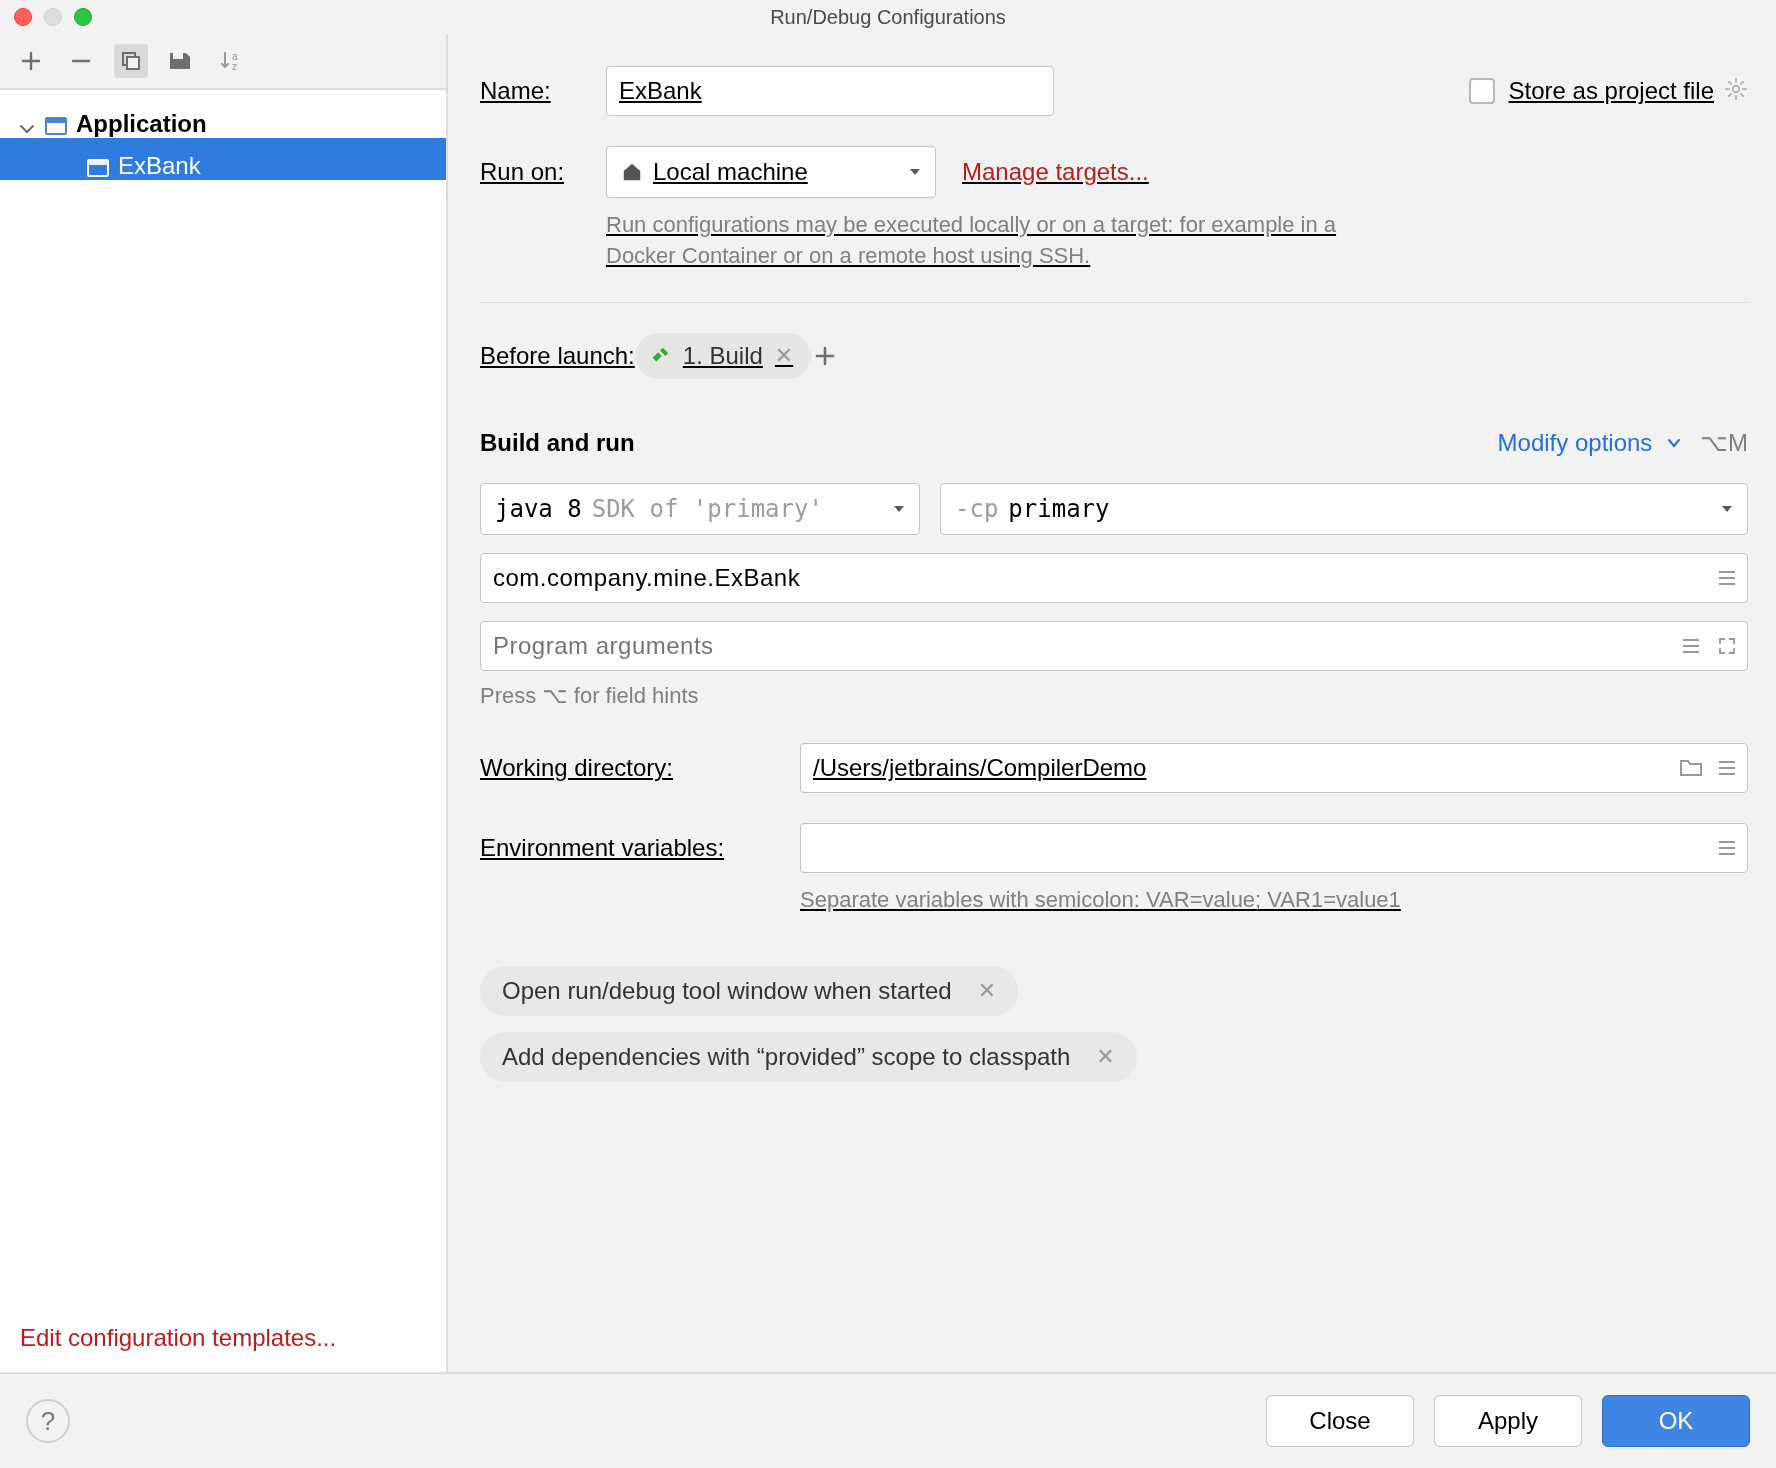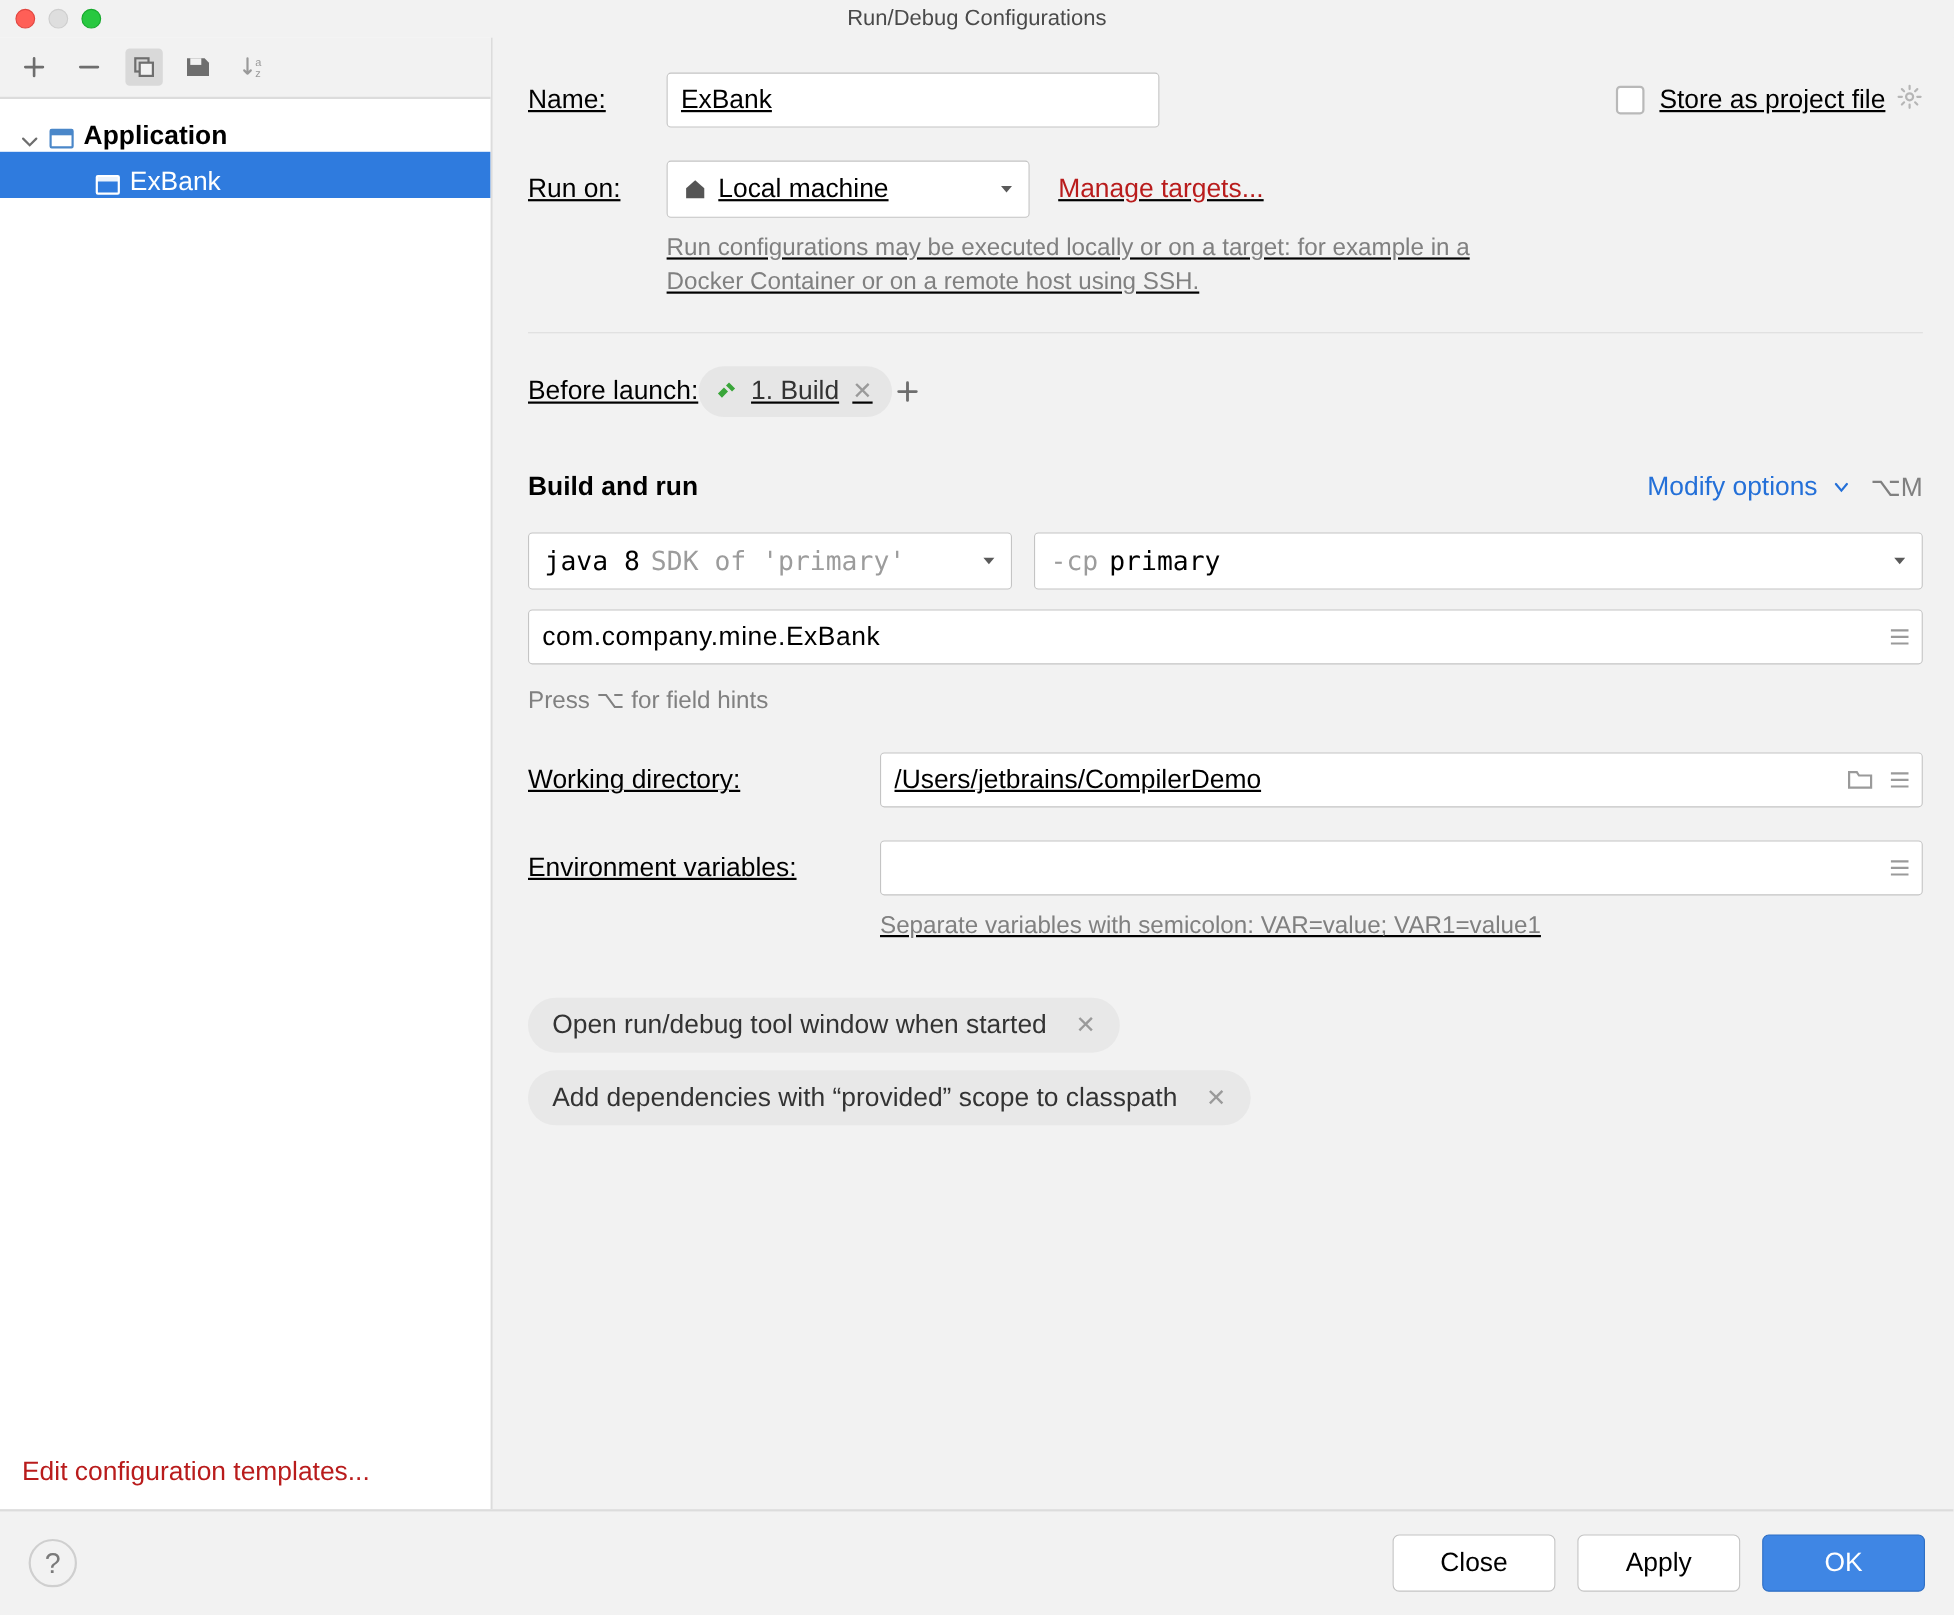--- a/index.html
+++ b/index.html
@@ -249,20 +249,35 @@
           <input type="text" class="field mono" style="padding-right: 46px;" value="com.company.mine.ExBank">
           <div class="suffix-icons">
             <span class="ico">
                 <svg width="22" height="22" viewBox="0 0 22 22">
                   <path d="M3 5h16M3 11h16M3 17h16" stroke="#9a9a9a" stroke-width="2"></path>
                 </svg>
               </span>
           </div>
         </div>
 
+        <div class="field-wrap" style="margin-bottom:10px;">
+          <input type="text" class="field mono" style="padding-right: 80px;" placeholder="Program arguments">
+          <div class="suffix-icons">
+            <span class="ico">
+                <svg width="22" height="22" viewBox="0 0 22 22">
+                  <path d="M3 5h16M3 11h16M3 17h16" stroke="#9a9a9a" stroke-width="2"></path>
+                </svg>
+              </span>
+            <span class="ico">
+                <svg width="20" height="20" viewBox="0 0 20 20">
+                  <path d="M3 8V3h5M17 12v5h-5M12 3h5v5M8 17H3v-5" stroke="#9a9a9a" stroke-width="1.8" fill="none"></path>
+                </svg>
+              </span>
+          </div>
+        </div>
         <div class="hint" style="margin-bottom:32px;">Press ⌥ for field hints</div>
 
         <div class="row">
           <span class="lbl fixed2">Working directory:</span>
           <div class="field-wrap">
             <input type="text" class="field" style="padding-right: 80px;" value="/Users/jetbrains/CompilerDemo">
             <div class="suffix-icons">
               <span class="ico">
                   <svg width="24" height="20" viewBox="0 0 24 20">
                     <path d="M2 3h7l2 3h11v11H2z" fill="none" stroke="#9a9a9a" stroke-width="2"></path>

